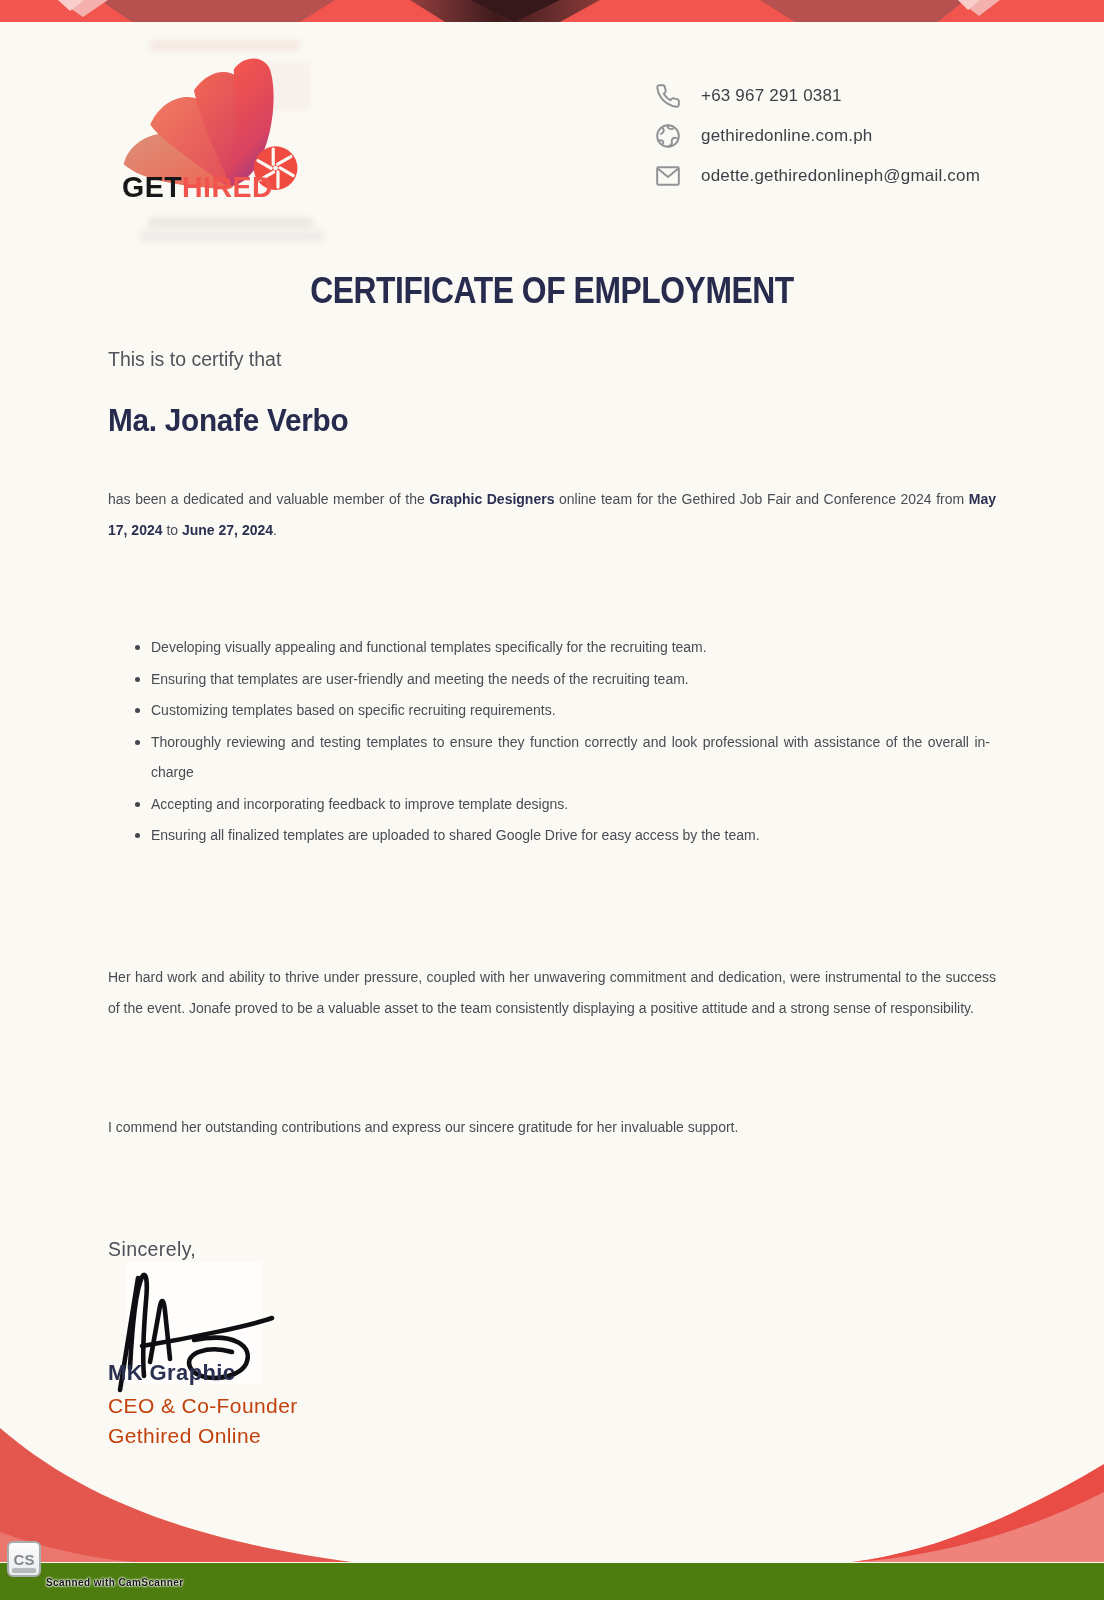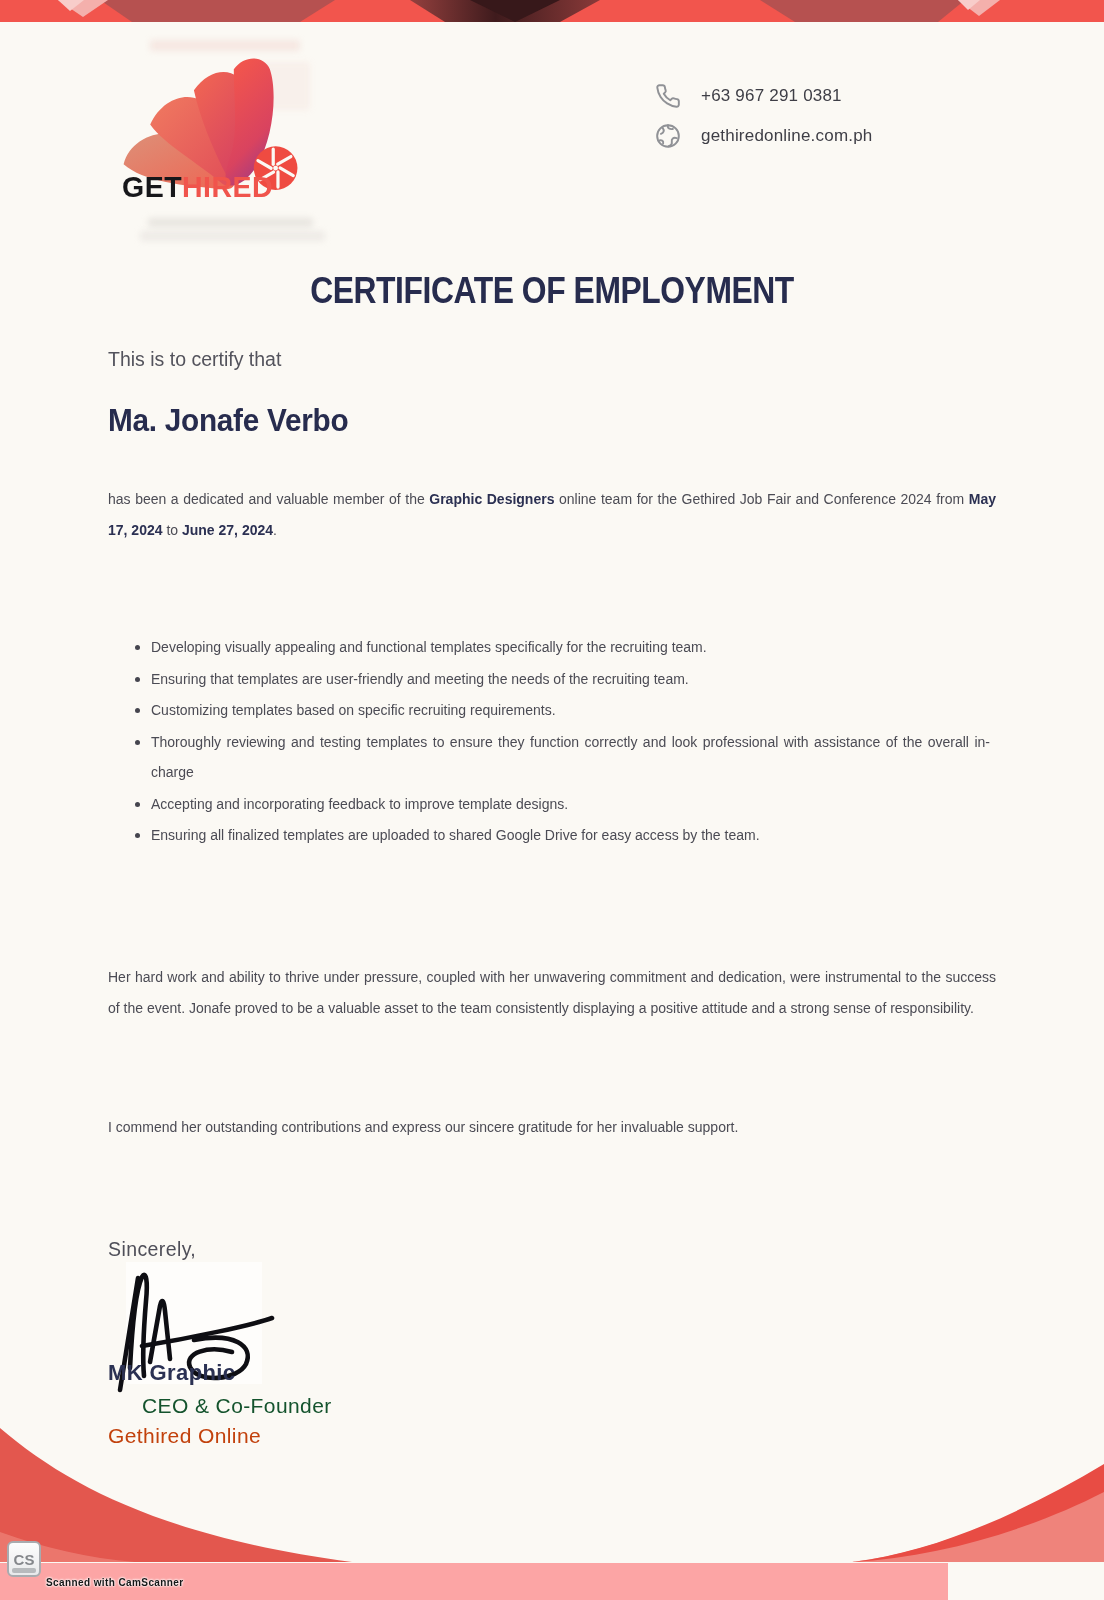--- a/index.html
+++ b/index.html
@@ -35,27 +35,27 @@
   .bullets ul{margin:6px;padding-left:37px;list-style:disc;}
   .bullets li{text-align:justify;margin-bottom:1px;}
   .bullets li::marker{color:#45454e;font-size:15px;}
   .c1{position:absolute;left:108px;top:948px;width:888px;}
   .c2{position:absolute;left:108px;top:1098px;width:888px;}
   
   .salutation{position:absolute;left:108px;top:1238px;font-size:19.5px;color:#4e4e58;letter-spacing:.4px;}
   .sig-paper{position:absolute;left:126px;top:1262px;width:136px;height:122px;background:#ffffff;opacity:.65;}
   .sig-svg{position:absolute;left:100px;top:1266px;width:185px;height:128px;}
   .sig-name{position:absolute;left:108px;top:1360px;font-size:22px;font-weight:800;color:#2b3153;letter-spacing:.4px;}
-  .sig-role{position:absolute;left:108px;top:1394px;font-size:21px;color:#14532d;letter-spacing:.4px;margin-left:34px;}
+  .sig-role{position:absolute;left:108px;top:1394px;font-size:21px;color:#c2410c;letter-spacing:.4px;}
   .sig-company{position:absolute;left:108px;top:1424px;font-size:21px;color:#c2410c;letter-spacing:.4px;}
   
   .wave-left{position:absolute;left:0;top:1420px;width:360px;height:143px;}
   .wave-right{position:absolute;left:852px;top:1460px;width:252px;height:103px;}
   
-  .scan-strip{position:absolute;left:0;top:1563px;width:948px;height:37px;background:#fca5a5;}
+  .scan-strip{position:absolute;left:0;top:1563px;width:1104px;height:37px;background:#4d7c0f;}
   .cs-badge{position:absolute;left:7px;top:-22px;width:30px;height:32px;border:2px solid #a8abaf;border-radius:6px;
     background:linear-gradient(#fdfdfd,#e8e9eb);display:flex;align-items:center;justify-content:center;
     font-size:15px;font-weight:700;color:#84878b;}
   .cs-badge:after{content:"";position:absolute;left:3px;right:3px;bottom:2px;height:5px;background:#b7babd;border-radius:2px;}
   .scan-text{position:absolute;left:46px;top:14px;font-size:10px;font-weight:700;color:#161616;
     text-shadow:0 0 2px #fff,0 0 2px #fff,0 0 3px #fff;letter-spacing:.4px;}
 </style>
 </head>
 <body>
 
@@ -131,20 +131,27 @@
       </svg>
       <span class="ctext">+63 967 291 0381</span>
     </div>
     <div class="contact-row">
       <svg class="cicon" viewBox="0 0 24 24" fill="none" stroke="#909296" stroke-width="1.8" stroke-linecap="round" stroke-linejoin="round">
         <circle cx="12" cy="12" r="10"></circle>
         <path d="M7 4.5c2 2.5 1 4.5-1.5 5.5 M12 2c-1 3 2 4 4.5 3.5 M20 14c-3-1-5 .5-4.5 3.5.3 1.8-1 3.5-3 4 M4 16c2.5-.5 4 .8 3.5 3"></path>
       </svg>
       <span class="ctext">gethiredonline.com.ph</span>
     </div>
+    <div class="contact-row">
+      <svg class="cicon" viewBox="0 0 24 24" fill="none" stroke="#909296" stroke-width="1.8" stroke-linecap="round" stroke-linejoin="round">
+        <rect x="2" y="4" width="20" height="16" rx="1"></rect>
+        <polyline points="2.5,5 12,13 21.5,5"></polyline>
+      </svg>
+      <span class="ctext">odette.gethiredonlineph@gmail.com</span>
+    </div>
   </div>
 
   <div class="title">CERTIFICATE OF EMPLOYMENT</div>
   <div class="intro">This is to certify that</div>
   <div class="emp-name">Ma. Jonafe Verbo</div>
 
   <p class="bodytext p1">has been a dedicated and valuable member of the <b>Graphic Designers</b> online team for the Gethired Job Fair and Conference 2024 from <b>May 17, 2024</b> to <b>June 27, 2024</b>.</p>
 
 
   <div class="bodytext bullets">

